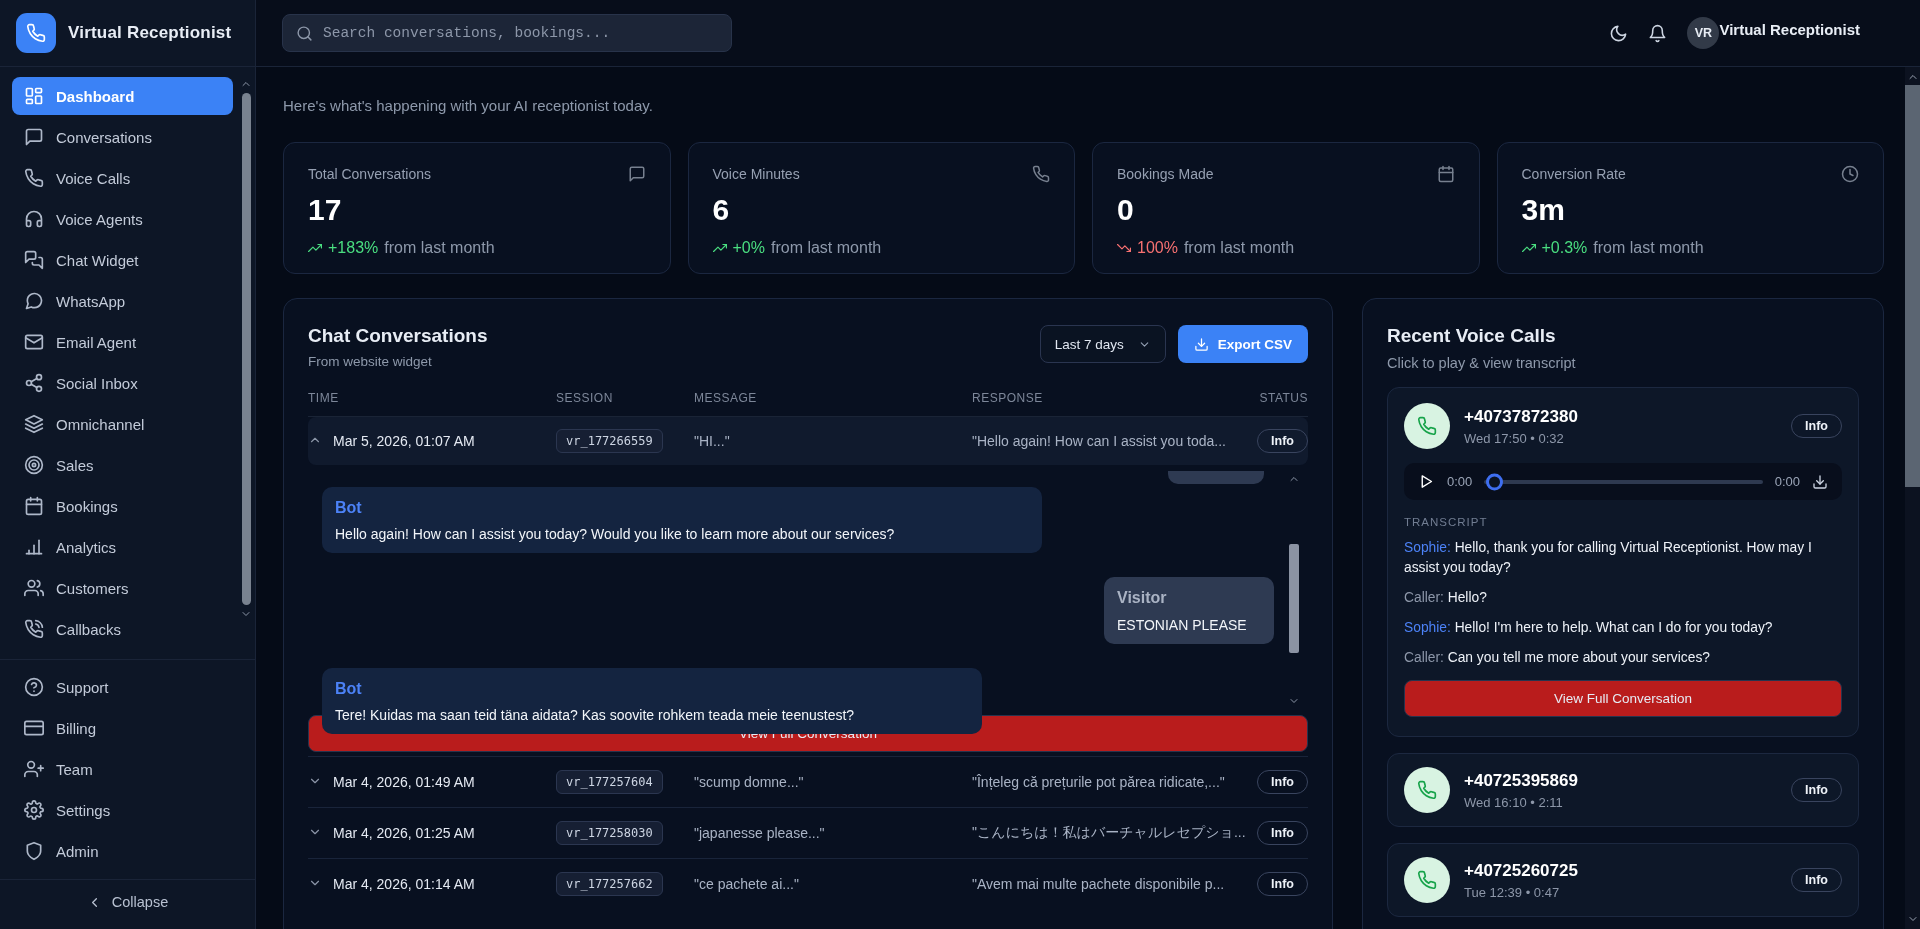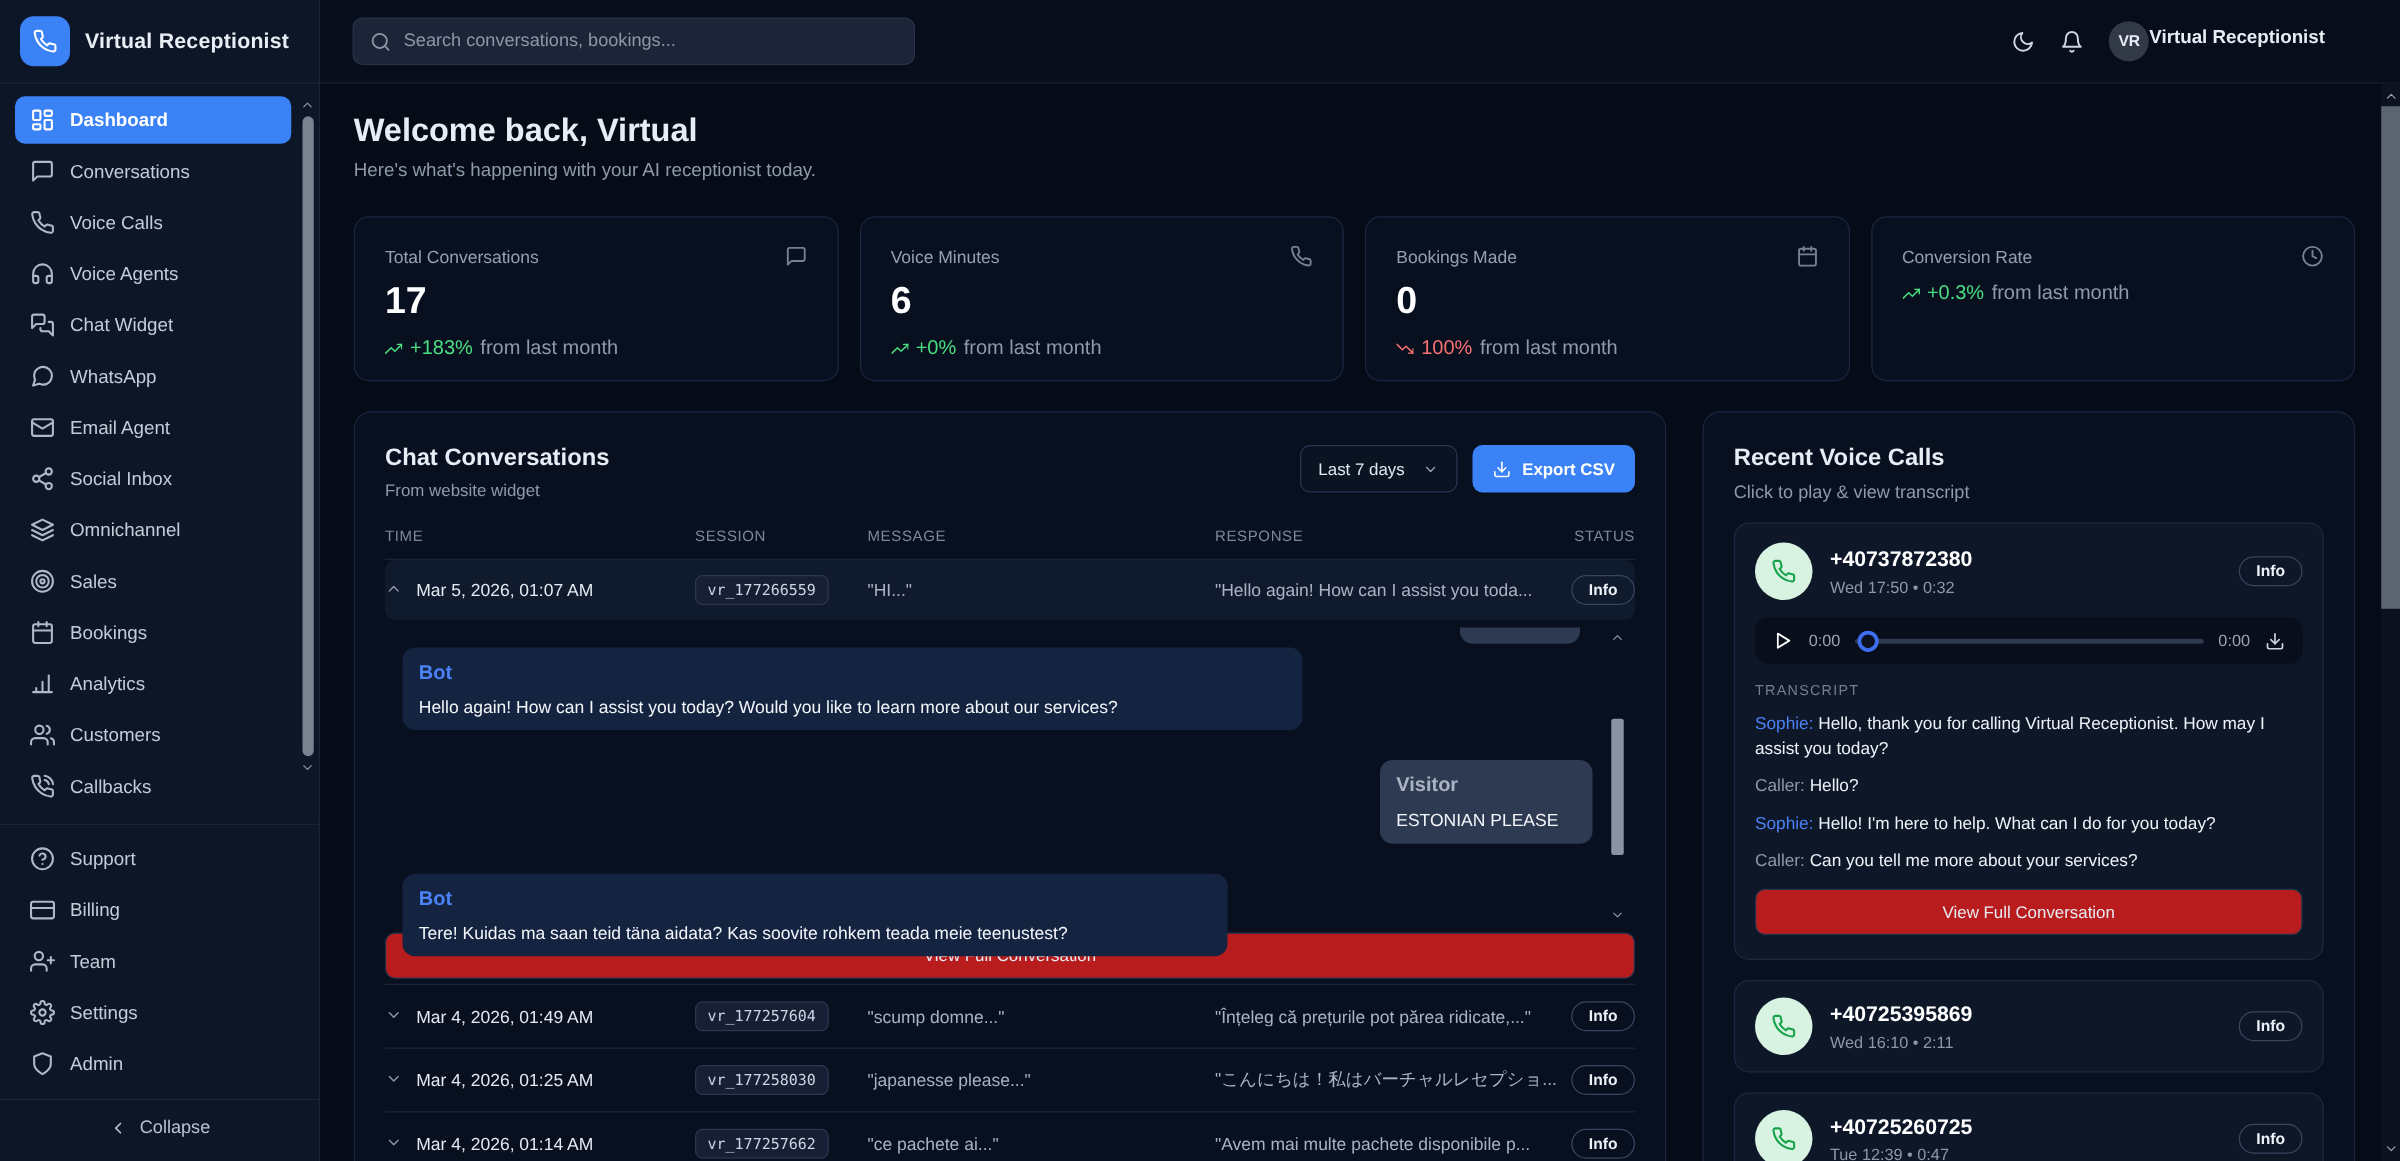--- a/index.html
+++ b/index.html
@@ -27,21 +27,21 @@
   .collapse-row svg { width:15px; height:15px; }
   .side-scroll { position:absolute; right:2px; top:78px; width:14px; display:flex; flex-direction:column; align-items:center; color:#8b95a6; }
   .side-scroll .thumb { width:9px; border-radius:5px; background:#79828f; height:512px; margin:3px 0; }
   .side-scroll svg { width:12px; height:12px; }
 
   
   .right-col { flex:1; display:flex; flex-direction:column; height:929px; min-width:0; }
   header { height:67px; background:#070d1a; border-bottom:1px solid #1a2438; display:flex; align-items:center; padding:0 26px; flex:none; }
   .search-box { width:450px; height:38px; background:#1c2537; border:1px solid #28334a; border-radius:8px; display:flex; align-items:center; gap:10px; padding:0 13px; color:#8d97a9; }
   .search-box svg { width:17px; height:17px; }
-  .search-box input { background:transparent; border:none; outline:none; color:#ffffff; font-size:14.5px; width:100%; font-family:Liberation Sans, sans-serif; }
+  .search-box input { background:transparent; border:none; outline:none; color:#ffffff; font-size:14.5px; width:100%; font-family:Liberation Mono, monospace; }
   .search-box input::placeholder { color:#8d97a9; }
   .header-right { margin-left:auto; display:flex; align-items:center; gap:20px; padding-right:34px; }
   .icon-btn { background:none; border:none; color:#cdd5e2; cursor:pointer; display:flex; }
   .icon-btn svg { width:19px; height:19px; }
   .avatar { width:32px; height:32px; border-radius:50%; background:#323a48; color:#e8edf5; font-size:12.5px; font-weight:bold; display:flex; align-items:center; justify-content:center; }
   .user-name { font-size:15px; font-weight:bold; align-self:flex-start; margin-top:9px; }
 
   
   main { flex:1; position:relative; overflow:hidden; padding:22px 36px 0 27px; background:#050b17; }
   .page-scrollbar { position:absolute; right:0; top:0; bottom:0; width:15px; background:#0c1220; display:flex; flex-direction:column; align-items:center; color:#98a1b0; }
@@ -423,21 +423,20 @@
           </svg>
         </button>
       <div style="display:flex; align-items:flex-start; height:42px;">
         <span class="avatar" style="align-self:center;">VR</span>
         <span class="user-name">Virtual Receptionist</span>
       </div>
     </div>
   </header>
 
   <main>
-    <h1 class="welcome-title">Welcome back, Virtual</h1>
     <div class="welcome-sub">Here's what's happening with your AI receptionist today.</div>
 
     <div class="stats-row">
       <div class="stat-card">
         <div class="stat-top">
             <span>Total Conversations</span>
             <svg class="icon">
               <use href="#i-msg-square"></use>
             </svg>
           </div>
@@ -482,20 +481,21 @@
             <span>from last month</span>
           </div>
       </div>
       <div class="stat-card">
         <div class="stat-top">
             <span>Conversion Rate</span>
             <svg class="icon">
               <use href="#i-clock"></use>
             </svg>
           </div>
+        <div class="stat-value">3m</div>
         <div class="stat-delta">
             <svg class="icon up">
               <use href="#i-trend-up"></use>
             </svg>
             <span class="up">+0.3%</span>
             <span>from last month</span>
           </div>
       </div>
     </div>
 

